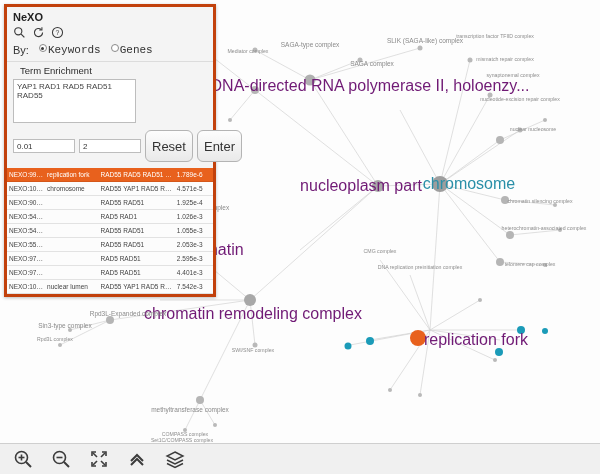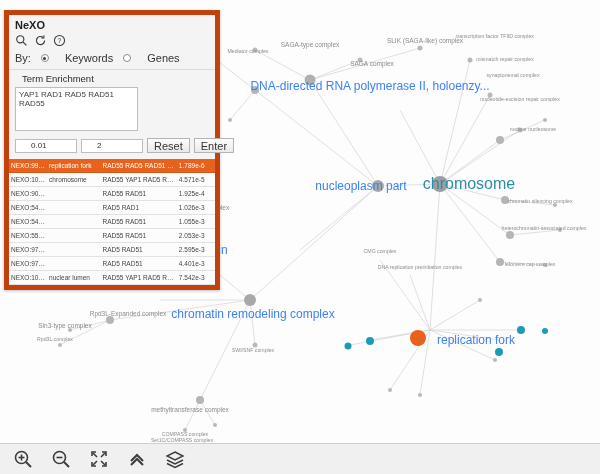--- a/index.html
+++ b/index.html
@@ -27,22 +27,22 @@
     width: 600px; height: 474px;
   }
   .node-label {
     position: absolute;
     color: #6e6e6e;
     white-space: nowrap;
     transform: translate(-50%, -50%);
     pointer-events: none;
   }
   .node-label.big {
-    font-size: 12px;
-    color: #3b82f6;
+    font-size: 16px;
+    color: #701a75;
   }
   .node-label.huge {
     font-size: 16px;
     color: #444;
   }
   .node-label.tiny {
     font-size: 5.2px;
     color: #8d8d8d;
   }
   .node-label.mini {
@@ -51,25 +51,24 @@
   }
   .node-label.accent {
     color: #2a8fa8;
   }
   
   #panel {
     position: absolute;
     left: 4px; top: 4px;
     width: 206px;
     background: #f4f4f4;
-    border: 5px solid #c2410c;
+    border: 3px solid #c2410c;
     box-shadow: 0 1px 3px rgba(0,0,0,.25);
     font-size: 9px;
     color: #333;
-    margin-top: 6px;
   }
   #panel-title {
     padding: 4px 6px 2px 6px;
     font-size: 11px;
     font-weight: bold;
     color: #222;
   }
   .search-row {
     display: flex;
     align-items: center;
@@ -100,23 +99,23 @@
   .radio-row {
     display: flex;
     align-items: center;
     padding: 0 6px 5px 6px;
     gap: 10px;
     font-size: 11px;
   }
   .radio-row .by-label { color: #333; }
   .radio {
     display: inline-flex;
-    align-items: center;
-    gap: 16px;
+    gap: 1px;
     cursor: pointer;
+    font-family: Liberation Mono, monospace;
   }
   .radio .dot {
     width: 8px; height: 8px;
     border: 1px solid #8a8a8a;
     border-radius: 50%;
     background: #fff;
     position: relative;
     box-sizing: border-box;
   }
   .radio.selected .dot::after {
@@ -150,30 +149,30 @@
     align-items: center;
     gap: 4px;
     padding: 0 6px 6px 6px;
   }
   .ctrl-input {
     width: 62px;
     height: 14px;
     font-size: 8px;
     border: 1px solid #bdbdbd;
     background: #fff;
-    padding: 0 15px;
+    padding: 0 3px;
     box-sizing: border-box;
     color: #333;
   }
   .ctrl-btn {
-    height: 15px;
-    font-size: 11px;
+    height: 32px;
+    font-size: 13px;
     padding: 0 6px;
     border: 1px solid #b4b4b4;
-    border-radius: 0;
+    border-radius: 6px;
     background: linear-gradient(#fdfdfd, #e9e9e9);
     color: #333;
     cursor: pointer;
   }
   
   #results {
     width: 100%;
     border-collapse: collapse;
     font-size: 6.5px;
     background: rgba(255,255,255,.72);

